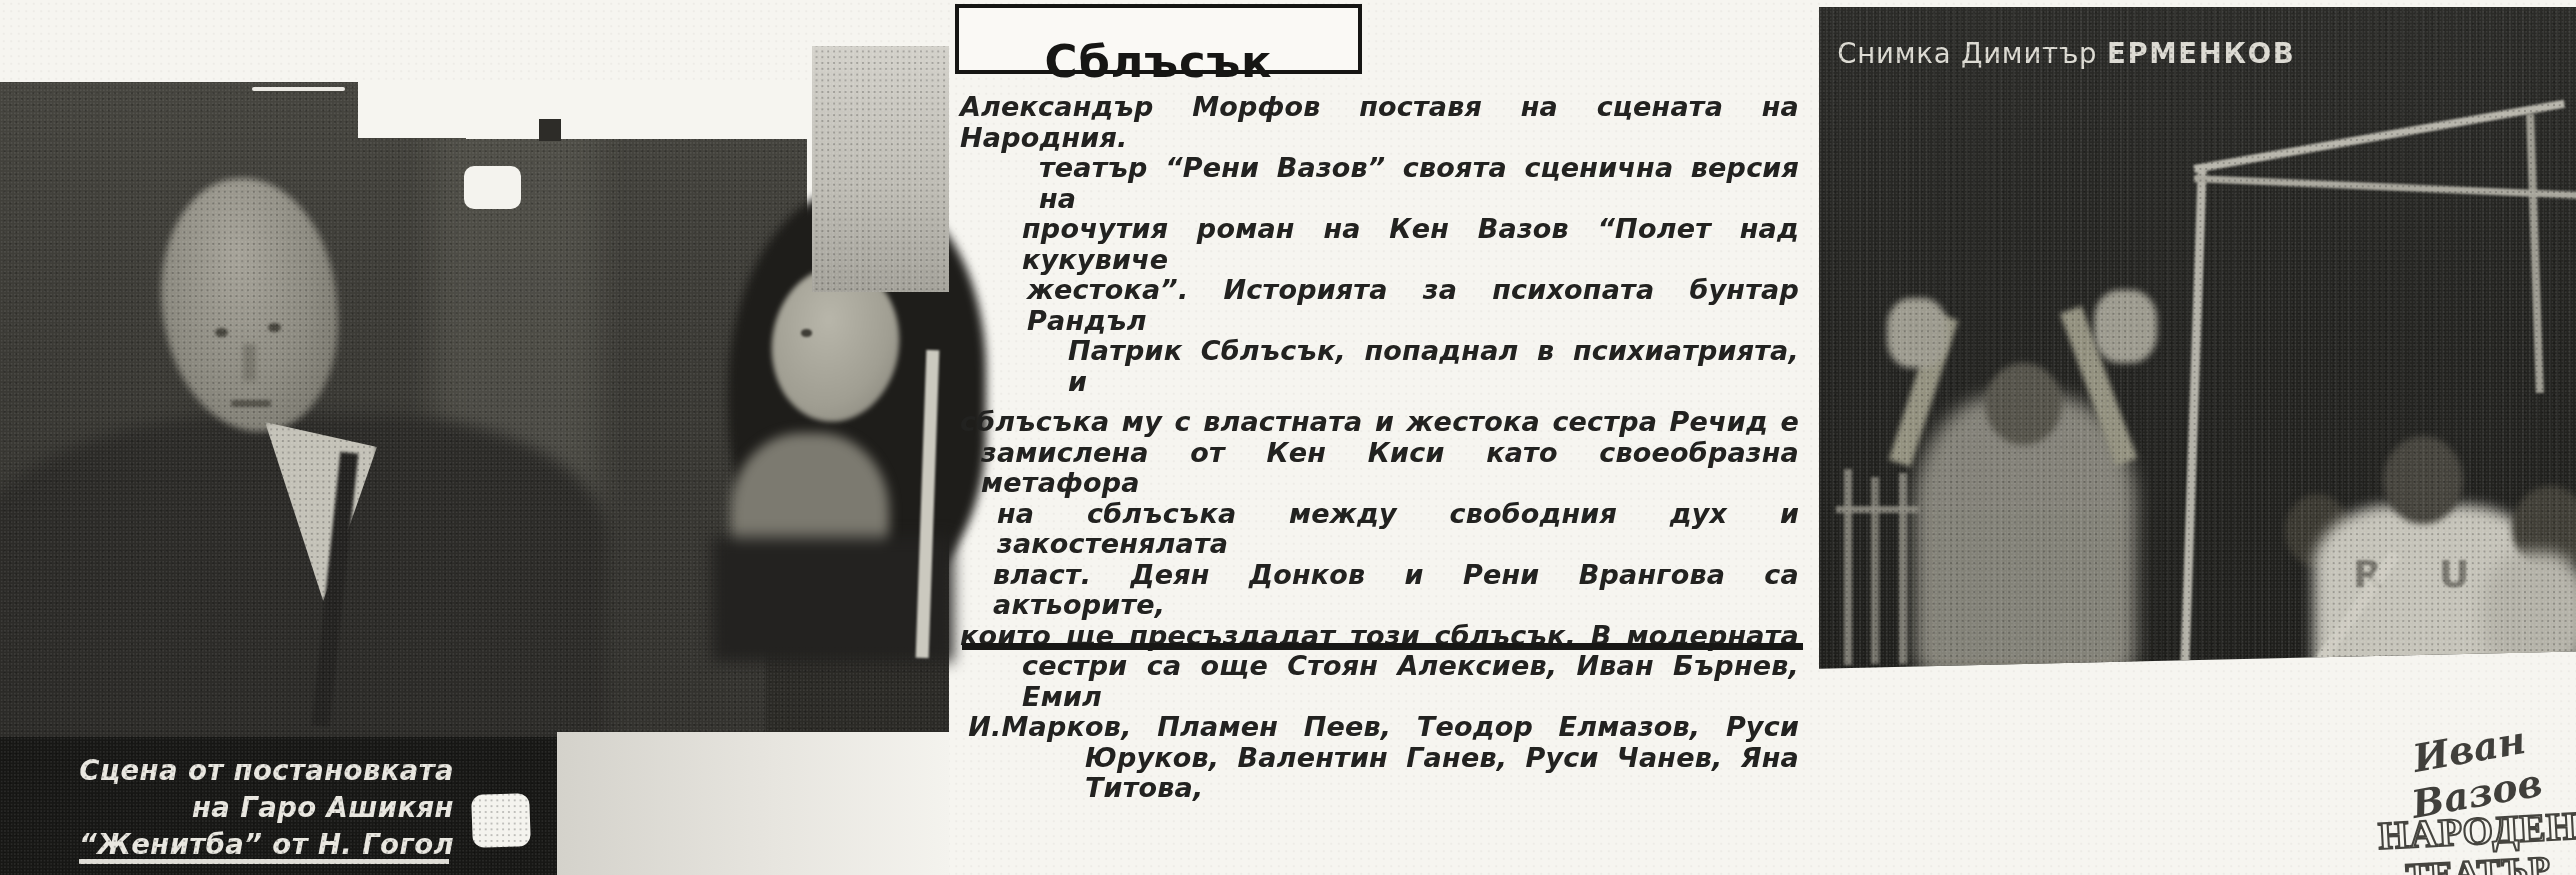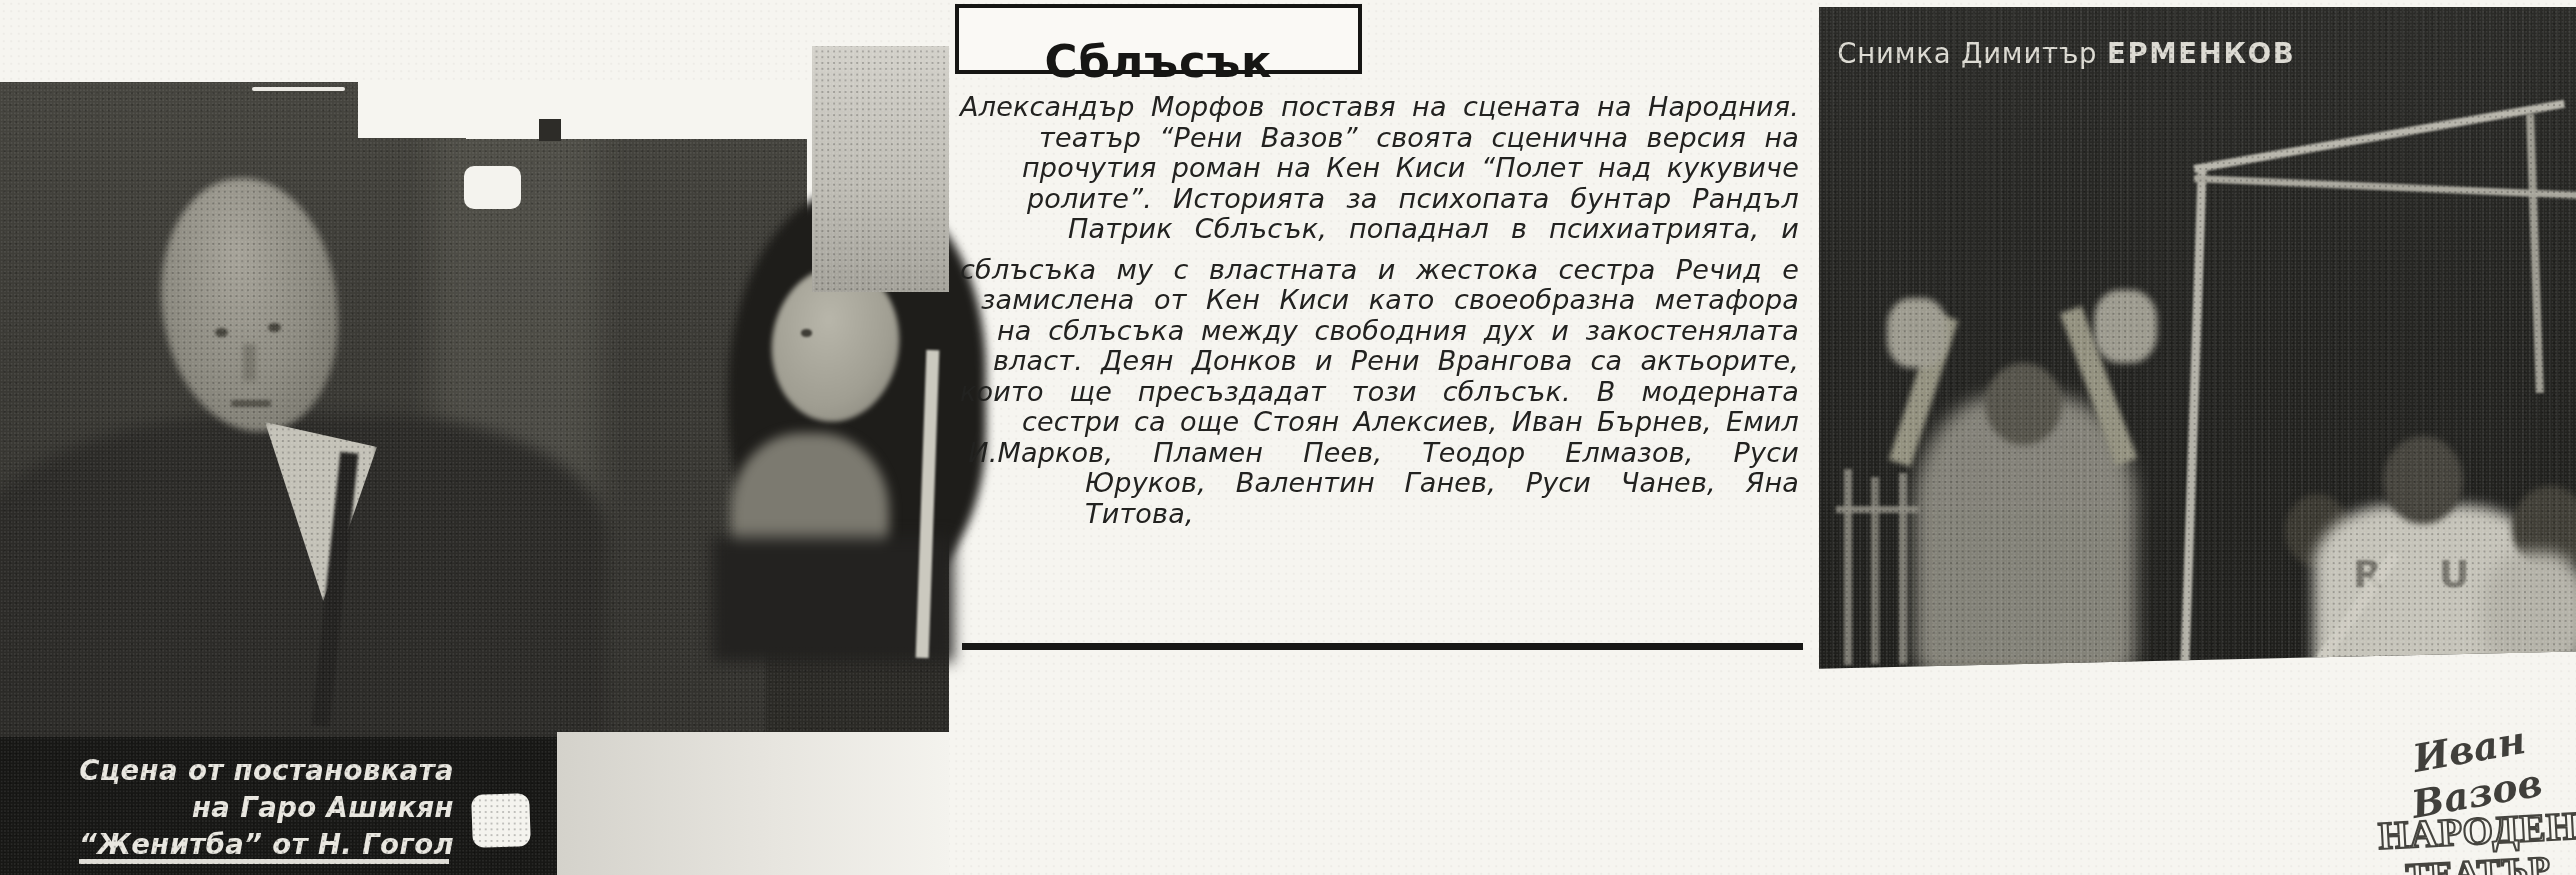--- a/index.html
+++ b/index.html
@@ -57,21 +57,21 @@
   .wom-eye{left:801px;top:329px;width:10.8px;height:7.5px;background:#3f3d36;border-radius:50%;filter:blur(1.2px);}
   .wom-knot{left:731px;top:433px;width:158px;height:171px;background:#7c7a70;border-radius:45%;filter:blur(5.8px);}
   .wom-body{left:712px;top:537px;width:241px;height:125px;background:#232220;filter:blur(7.5px);}
   .light-sliver{left:921px;top:350px;width:12.5px;height:308px;background:#cbc9bf;transform:rotate(2deg);filter:blur(1.2px);}
   
   .article{left:955px;top:0;width:849px;height:749px;}
   .title-box{left:0;top:4.2px;width:407px;height:70px;border:4.2px solid #151513;background:#faf9f5;
     display:flex;align-items:center;justify-content:center;box-sizing:border-box;}
   .title-box span{font-weight:bold;font-size:45px;letter-spacing:0.8px;color:#161614;margin-top:44px;}
   .body-text{left:5px;top:92px;width:839px;}
-  .t-line{font-style:italic;font-weight:400;font-size:27px;line-height:30.5px;color:#222220;
+  .t-line{font-style:italic;font-weight:700;font-size:27px;line-height:30.5px;color:#222220;
     text-align:justify;text-align-last:justify;word-spacing:2.5px;letter-spacing:0.2px;
     width:100%;box-sizing:border-box;}
   .t-line:nth-child(1){padding-left:0;}
   .t-line:nth-child(2){padding-left:79px;}
   .t-line:nth-child(3){padding-left:62px;}
   .t-line:nth-child(4){padding-left:67px;}
   .t-line:nth-child(5){padding-left:108px;}
   .t-line:nth-child(6){padding-left:0;margin-top:10px;}
   .t-line:nth-child(7){padding-left:21px;}
   .t-line:nth-child(8){padding-left:37px;}
@@ -172,22 +172,22 @@
   </div>
   <div class="abs lp-newsprint"></div>
 
   <div class="abs article">
     <div class="abs title-box">
       <span>Сблъсък</span>
     </div>
     <div class="abs body-text">
       <div class="t-line">Александър Морфов поставя на сцената на Народния.</div>
       <div class="t-line">театър “Рени Вазов” своята сценична версия на</div>
-      <div class="t-line">прочутия роман на Кен Киси “Полет над кукувиче</div>
-      <div class="t-line">ролите”. Историята за психопата бунтар Рандъл</div>
+      <div class="t-line">прочутия роман на Кен Вазов “Полет над кукувиче</div>
+      <div class="t-line">жестока”. Историята за психопата бунтар Рандъл</div>
       <div class="t-line">Патрик Сблъсък, попаднал в психиатрията, и</div>
       <div class="t-line">сблъсъка му с властната и жестока сестра Речид е</div>
       <div class="t-line">замислена от Кен Киси като своеобразна метафора</div>
       <div class="t-line">на сблъсъка между свободния дух и закостенялата</div>
       <div class="t-line">власт. Деян Донков и Рени Врангова са актьорите,</div>
       <div class="t-line">които ще пресъздадат този сблъсък. В модерната</div>
       <div class="t-line">сестри са още Стоян Алексиев, Иван Бърнев, Емил</div>
       <div class="t-line">И.Марков, Пламен Пеев, Теодор Елмазов, Руси</div>
       <div class="t-line">Юруков, Валентин Ганев, Руси Чанев, Яна Титова,</div>
 

